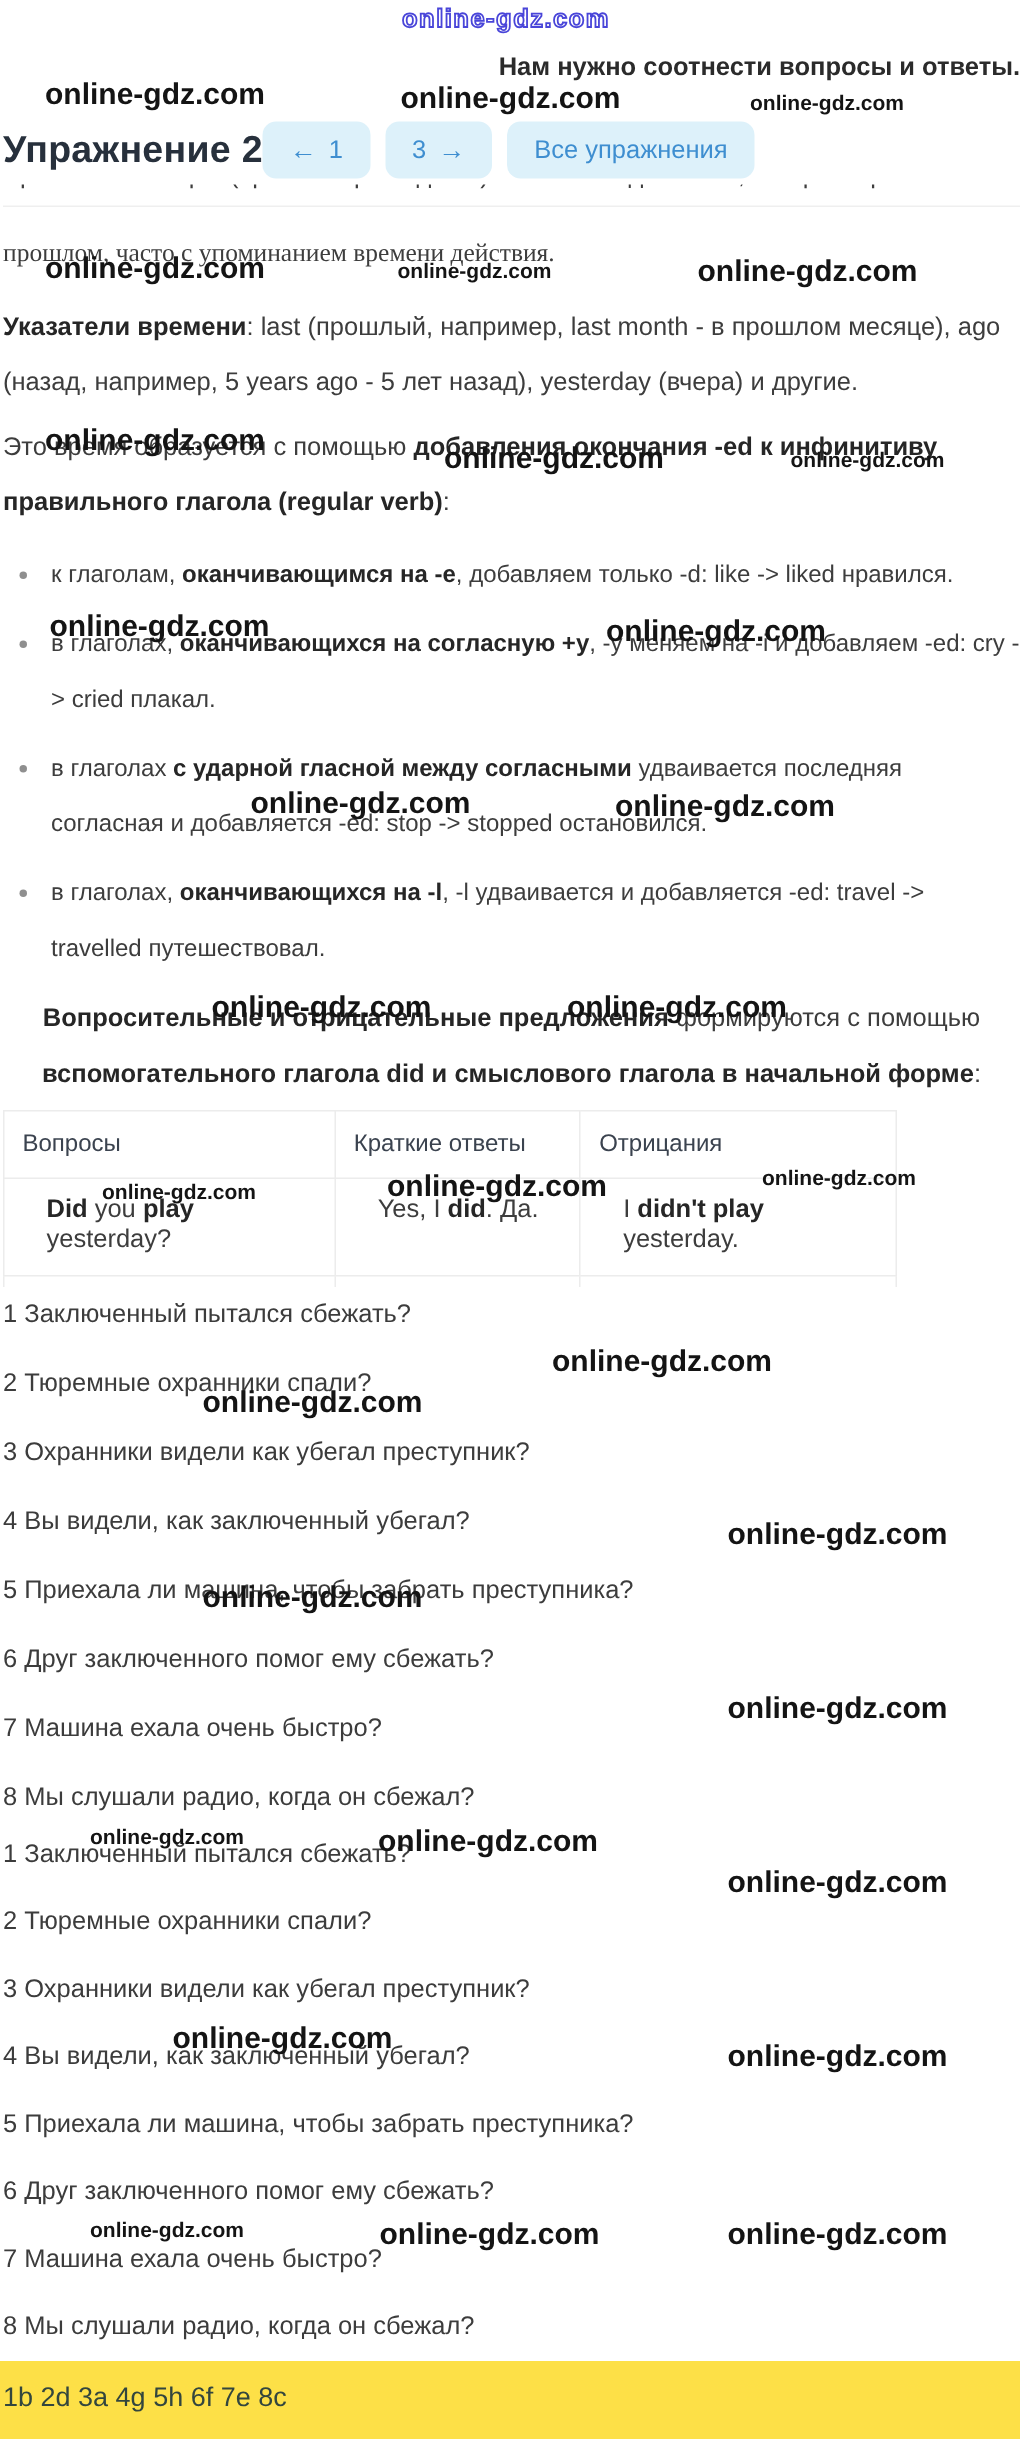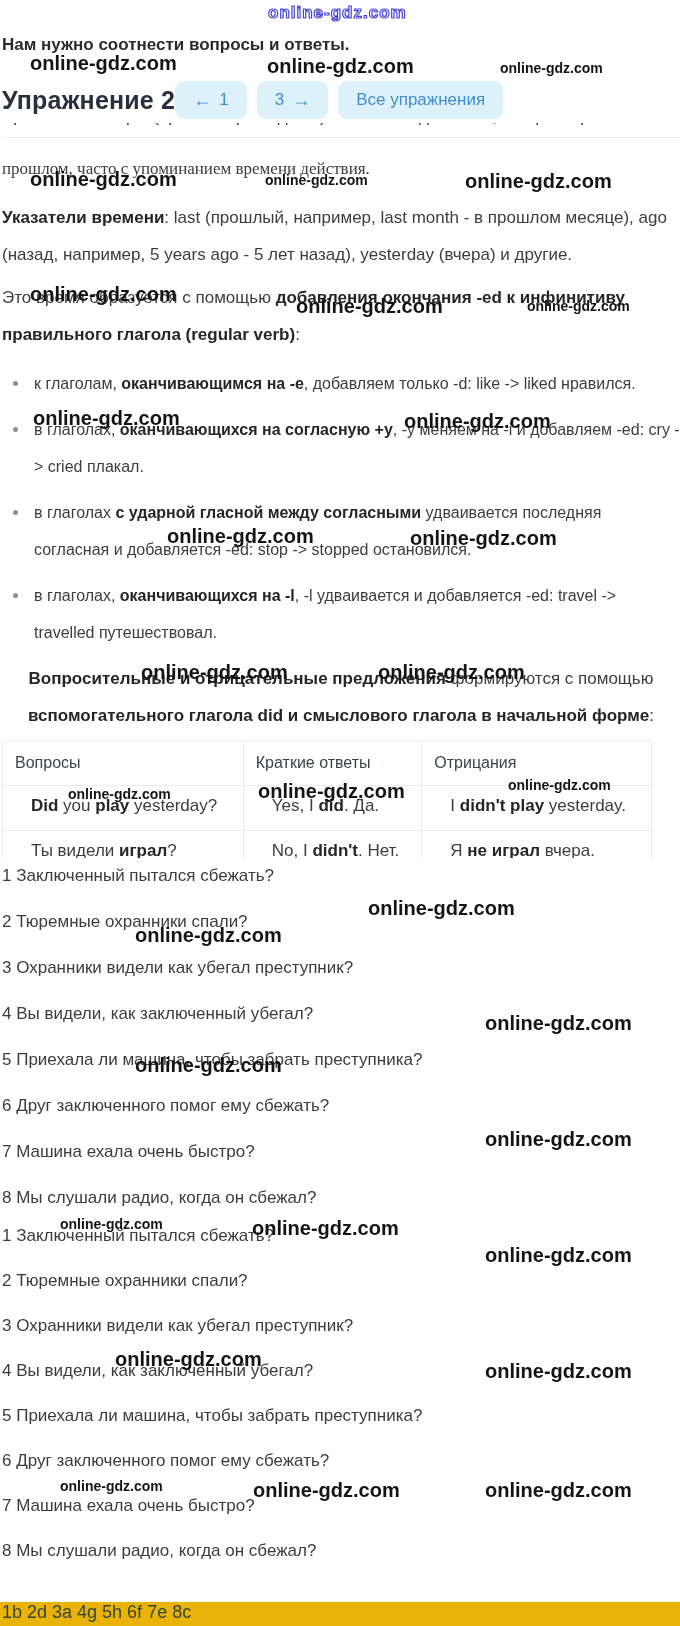--- a/index.html
+++ b/index.html
@@ -8,21 +8,21 @@
   #page { position:relative; width:680px; height:1626px; overflow:hidden; background:#fff; padding-left:2px; }
 
   
   .wm { position:absolute; font-weight:700; color:#141414; white-space:nowrap; pointer-events:none; z-index:5; }
   .wm-lg { font-size:20px; }
   .wm-sm { font-size:14px; }
   .wm-outline { font-size:17px; letter-spacing:1px; color:transparent;
                 -webkit-text-stroke:1.2px #4945d9; text-stroke:1.2px #4945d9; }
 
   
-  .intro { margin-top:35px; font-size:17px; font-weight:700; color:#2b2b2b; }
+  .intro { margin-top:35px; font-size:17px; font-weight:700; color:#2b2b2b;text-align:right; }
   .ex-row { margin-top:26px; width:676px; display:flex; align-items:center; }
   .ex-title { font-size:25px; font-weight:700; color:#27303c; letter-spacing:0.2px; }
   .nav-btns { display:flex; gap:10px; }
   .btn { background:#ddf1fa; color:#3e8ed0; border:none; border-radius:9px; font-family:inherit;
          font-size:17px; padding:9px 18px; display:flex; align-items:center; gap:8px; cursor:pointer; }
   .btn .arrow { font-size:18px; line-height:1; }
 
   
   .clip-line { position:relative; height:15px; overflow:hidden; margin-top:4px; width:678px;
                border-bottom:1px solid #efefef; }
@@ -37,33 +37,33 @@
   .seg-b { font-weight:700; color:#262626; }
 
   ul.rules { list-style:none; margin-top:12px; width:678px; }
   ul.rules li { position:relative; padding-left:32px; font-size:16px; color:#3d3d3d;
                 line-height:37px; margin-bottom:9px; }
   ul.rules li::before { content:""; position:absolute; left:11px; top:16px; width:5px; height:5px;
                         border-radius:50%; background:#8f8f8f; }
 
   
   .table-clip { height:118px; overflow:hidden; margin-top:6px; width:652px; }
-  table { width:650px; border-collapse:collapse; background:#fff; }
+  table { width:596px; border-collapse:collapse; background:#fff; }
   th, td { border:1px solid #ececec; text-align:left; vertical-align:top; }
   th { font-weight:400; color:#3b434f; font-size:16px; padding:13px 12px; }
   td { font-size:17px; color:#3d3d3d; padding:10px 12px 14px 28px; }
 
   
   .q-list { margin-top:8px; }
   .q-list .q { font-size:17px; color:#3c3c3c; line-height:20px; margin-bottom:26px; width:560px; }
   .q-list.second { margin-top:-8px; }
   .q-list.second .q { margin-bottom:25px; }
 
   
-  .answer-strip { position:absolute; left:0; bottom:0; width:680px; height:24px; background:#eab308;
+  .answer-strip { position:absolute; left:0; bottom:0; width:680px; height:52px; background:#fde047;
                   display:flex; align-items:center; padding:0 10px 4px 2px; }
   .answer-strip span { font-size:18px; color:#33463e; }
 </style>
 </head>
 <body>
 
 <div id="page">
 
   <span class="wm wm-outline" style="left:268px;top:3px">online-gdz.com</span>
   <span class="wm wm-lg" style="left:30px;top:52px">online-gdz.com</span>

